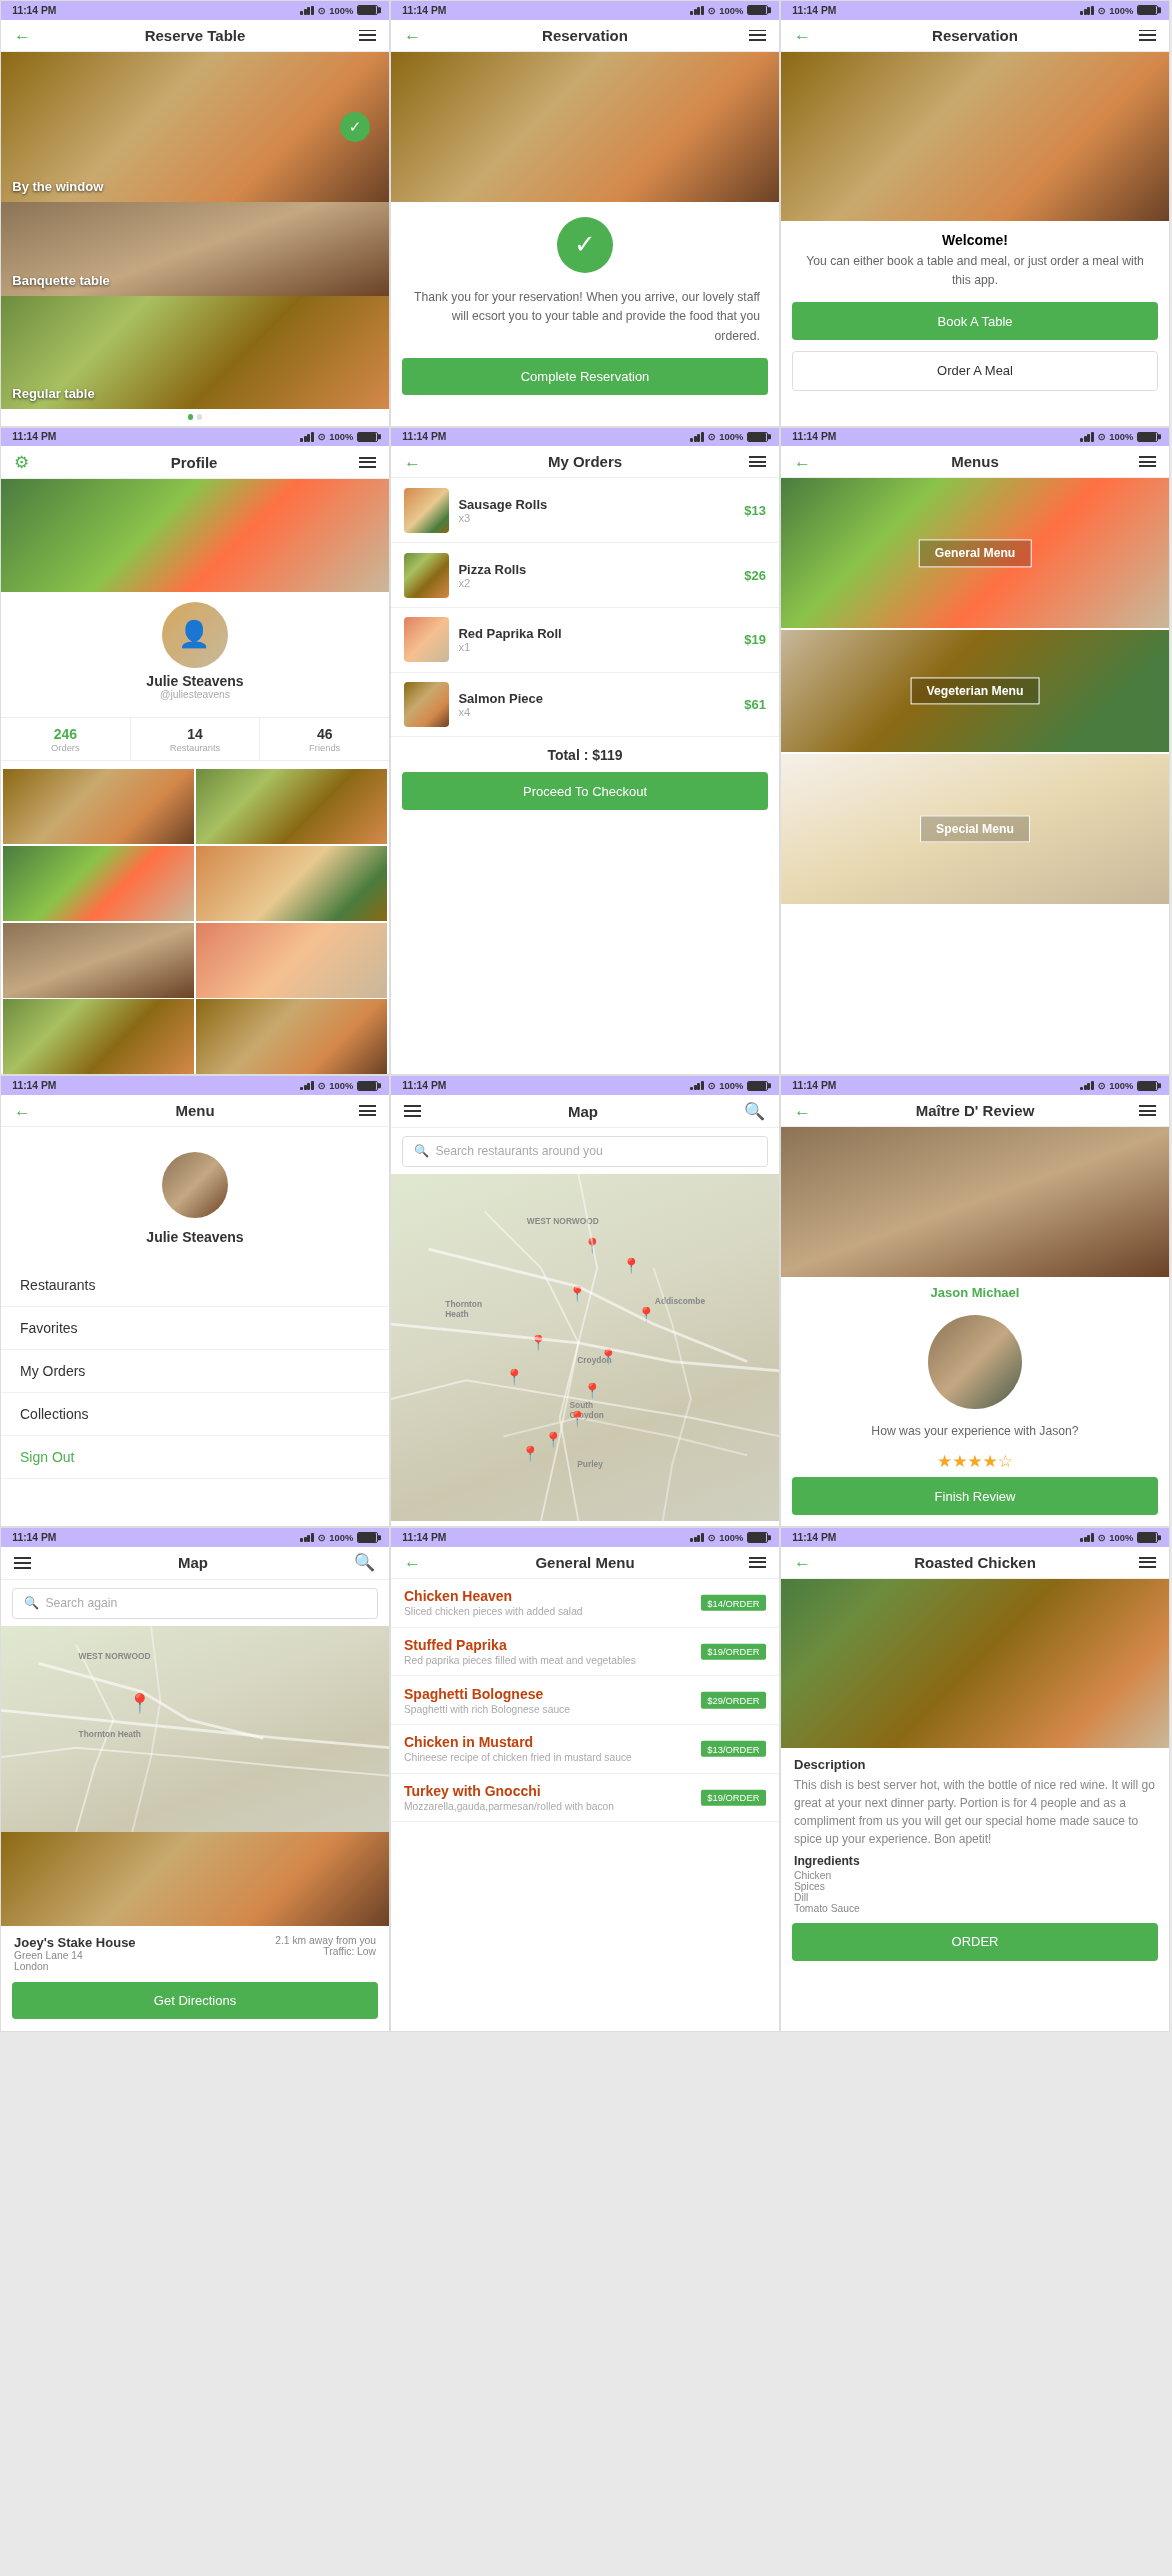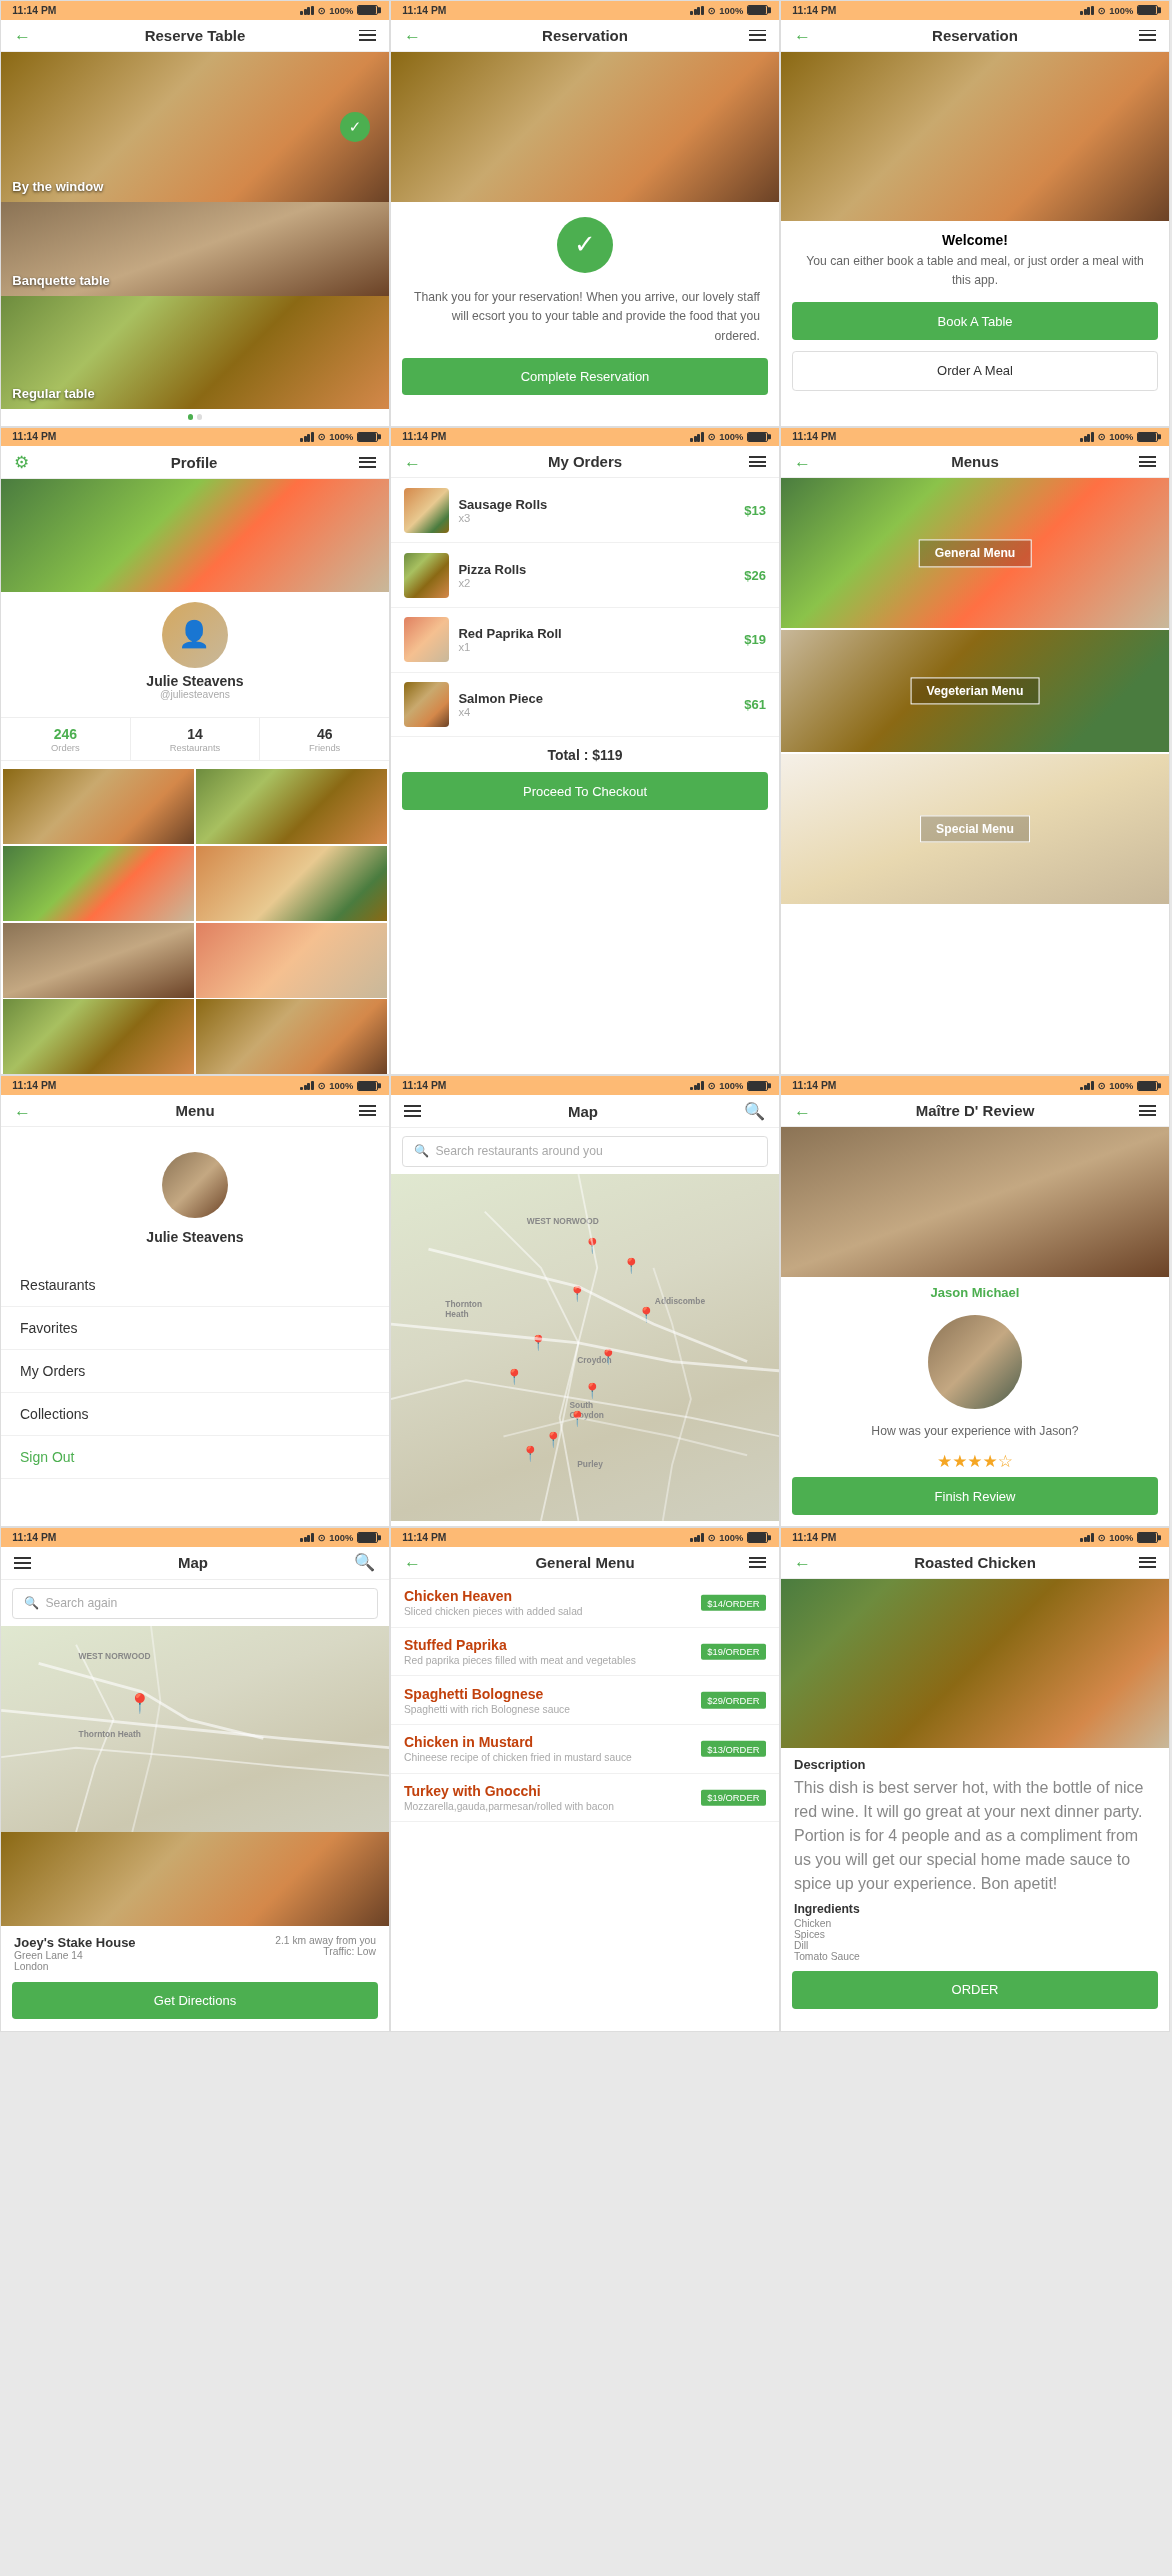--- a/index.html
+++ b/index.html
@@ -23,21 +23,21 @@
     }
     
     .status-bar {
       display: flex;
       justify-content: space-between;
       align-items: center;
       padding: 3.8px 11.3px;
       font-size: 10.3px;
       font-weight: 600;
       color: #333;
-      background: #fdba74;
+      background: #c4b5fd;
     }
     .status-bar .time { font-weight: 700; font-size: 10.3px; }
     .status-icons { display: flex; align-items: center; gap: 3.8px; font-size: 9.4px; }
     .battery { width: 20.6px; height: 10.3px; border: 1.4px solid #333; border-radius: 1.9px; position: relative; display: inline-block; }
     .battery::after { content:''; position:absolute; right:-3.8px; top:50%; transform:translateY(-50%); width:2.8px; height:5.6px; background:#333; border-radius:0 0.9px 0.9px 0; }
     .battery-fill { height:100%; background:#333; border-radius:0.9px; }
 
     
     .nav-bar {
       display: flex;
@@ -287,21 +287,21 @@
       background: #4CAF50;
       color: white;
       font-size: 9.4px;
       padding: 2.8px 6.6px;
       border-radius: 1.9px;
     }
 
     
     .description-section { padding: 9.4px 13px; }
     .desc-title { font-size: 13px; font-weight: 700; color: #333; margin-bottom: 3.8px; }
-    .desc-text { font-size: 16px; color: #888; line-height: 1.5; }
+    .desc-text { font-size: 12px; color: #888; line-height: 1.5; }
     .ingredients-title { font-size: 12.2px; font-weight: 700; color: #333; margin: 5.6px 0 1.9px; }
     .ingredient { font-size: 10.3px; color: #888; }
 
     
     .dots { display: flex; justify-content: center; padding: 5.6px; gap: 3.8px; }
     .dot { width: 5.6px; height: 5.6px; border-radius: 50%; background: #ddd; }
     .dot.active { background: #4CAF50; }
 
     
     .location-card {

